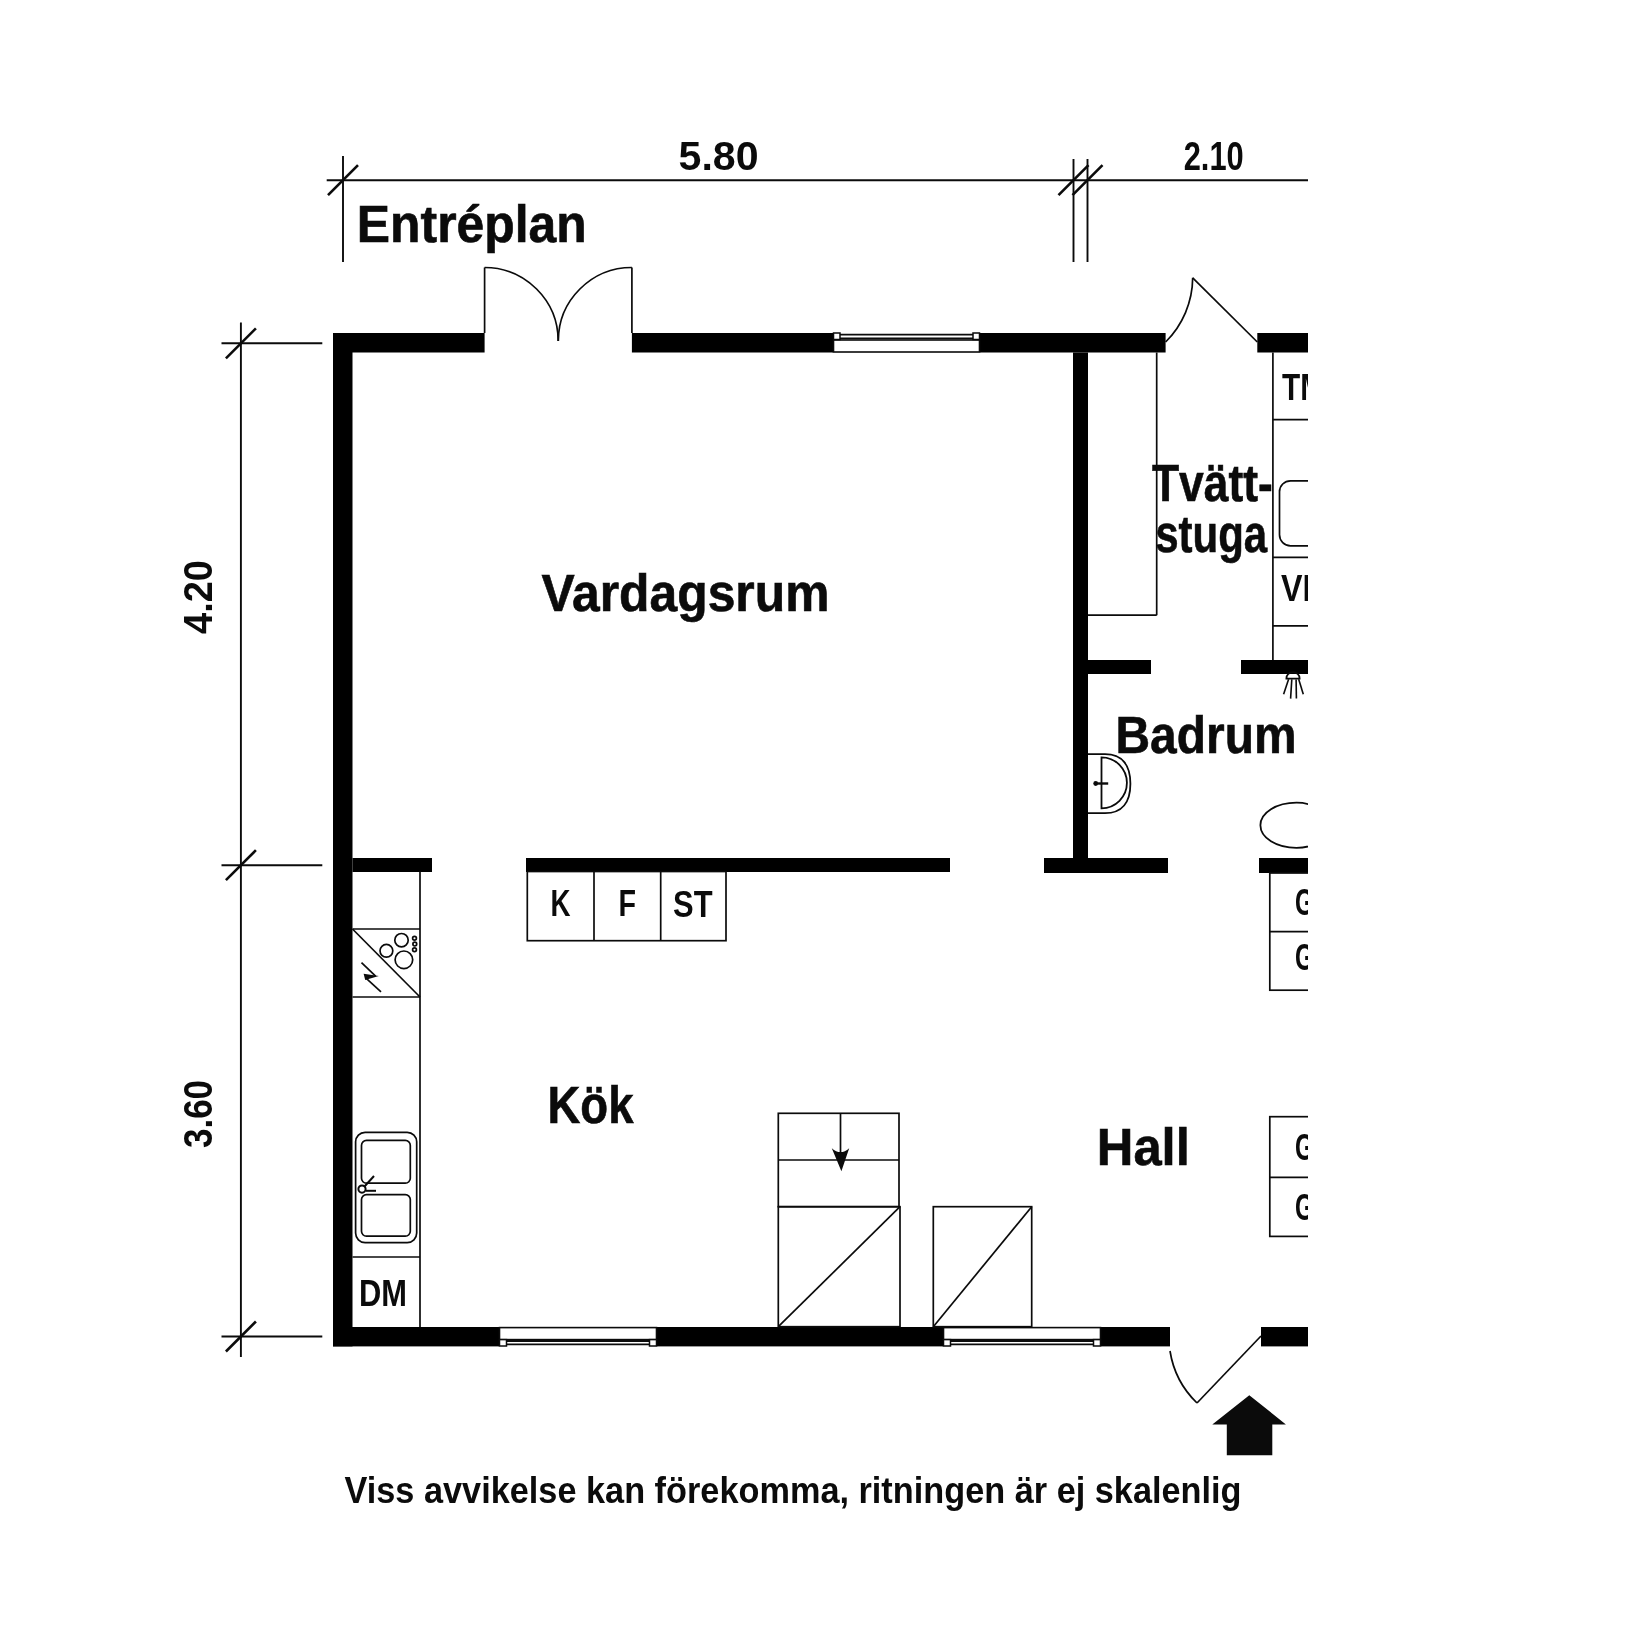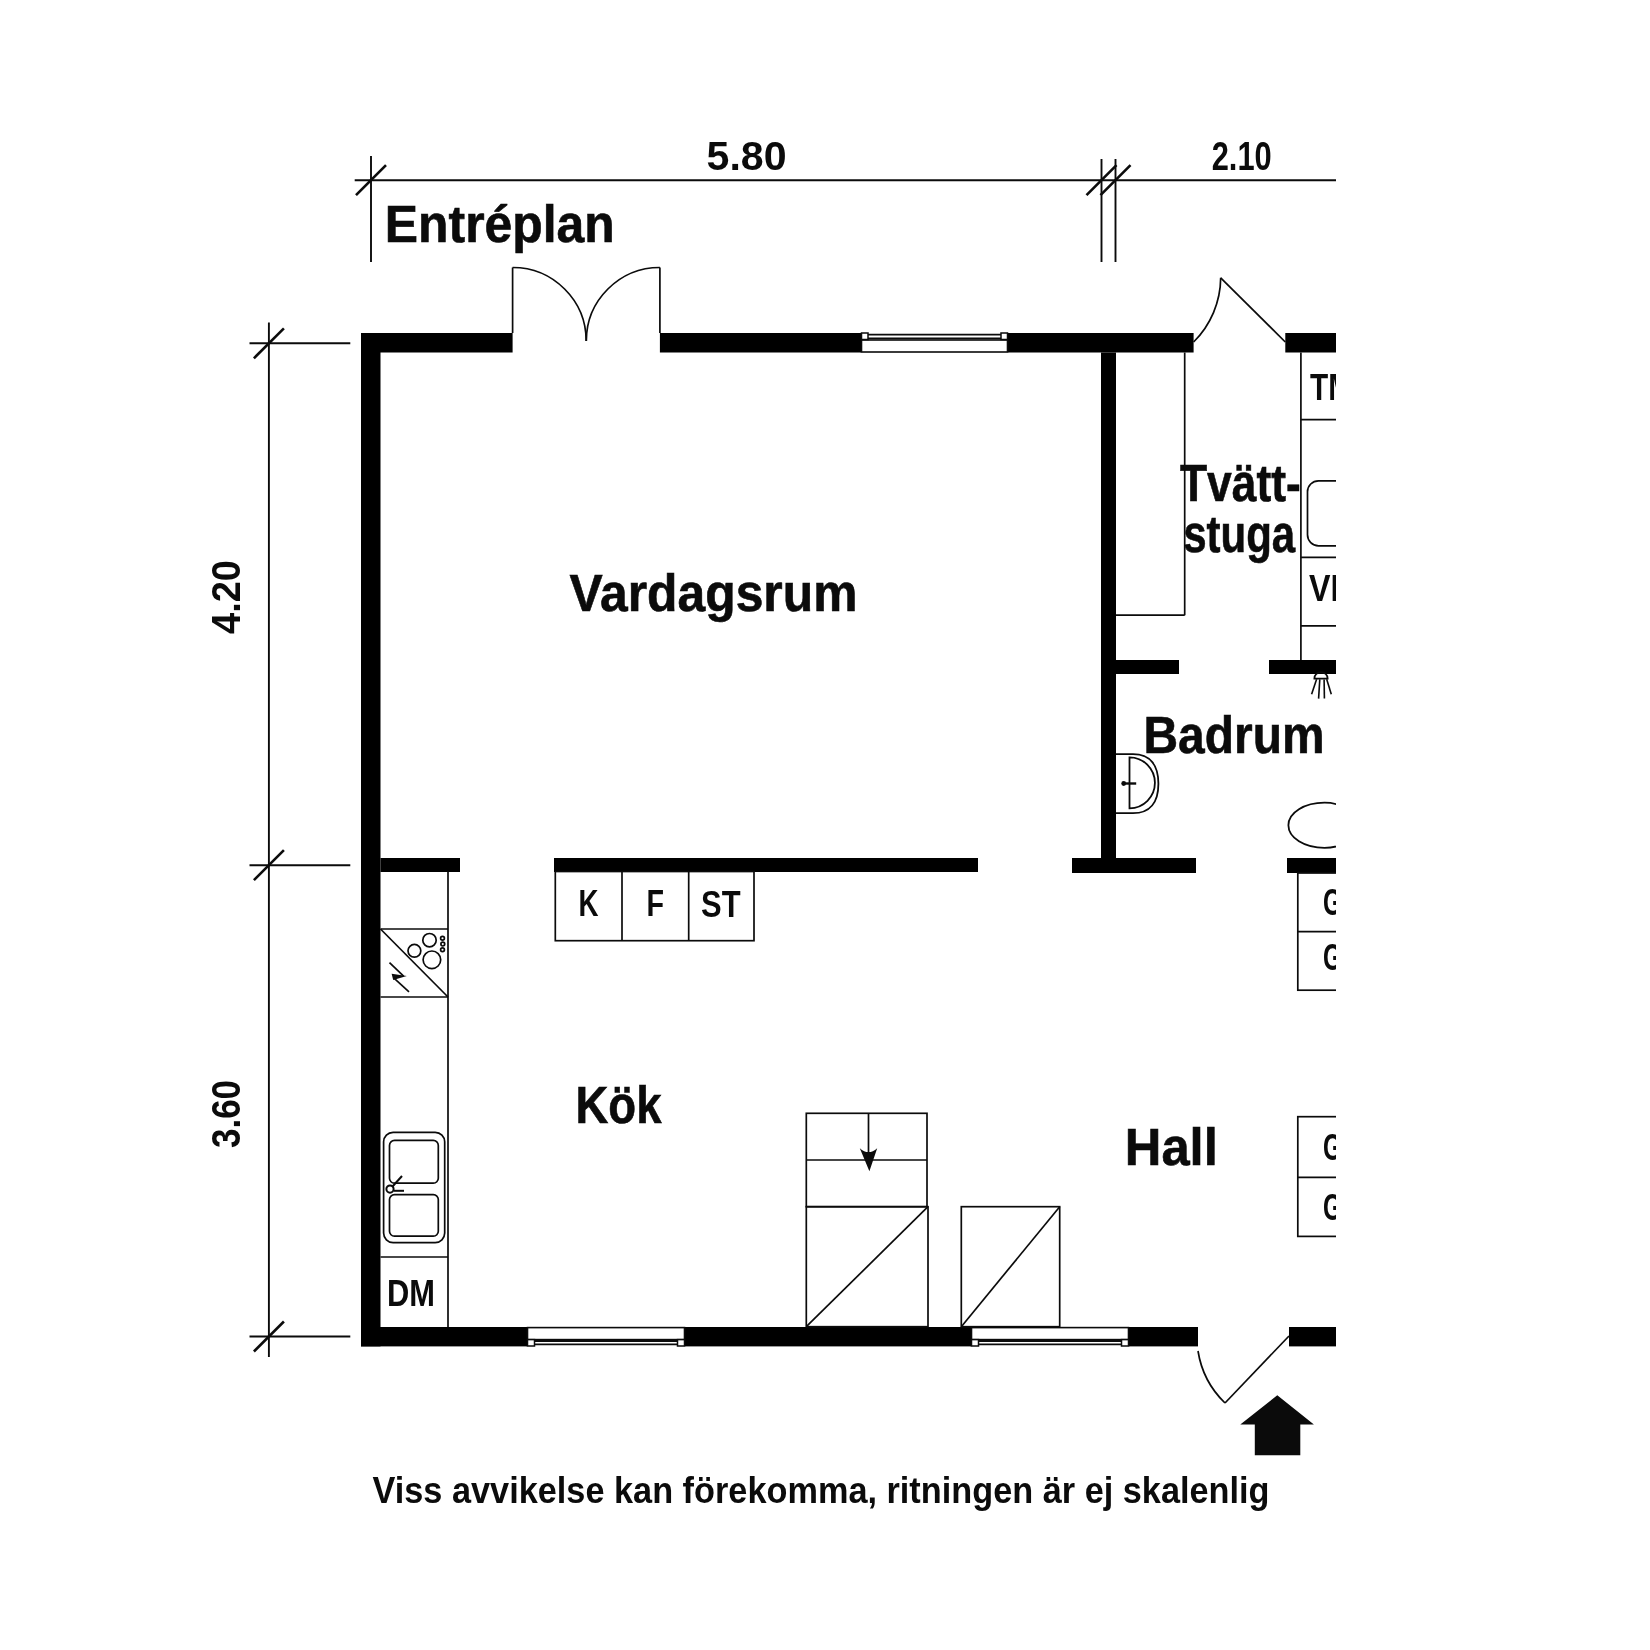--- a/index.html
+++ b/index.html
@@ -1,16 +1,16 @@
 <!DOCTYPE html>
 <html><head>
 <meta charset="utf-8">
 <style>
   html,body{margin:0;padding:0;background:#ffffff;}
-  #page{position:relative;width:1308px;height:1650px;background:#ffffff;overflow:hidden;margin-left:28px;}
+  #page{position:relative;width:1308px;height:1650px;background:#ffffff;overflow:hidden;}
   svg text{font-family:"Liberation Sans",sans-serif;font-weight:bold;fill:#0b0b0b;}
 </style>
 </head>
 <body>
 <div id="page">
 <svg width="1650" height="1650" viewBox="0 0 1650 1650">
   <rect x="0" y="0" width="1650" height="1650" fill="#ffffff"></rect>
 
   <g fill="#000000" stroke="none">
 

